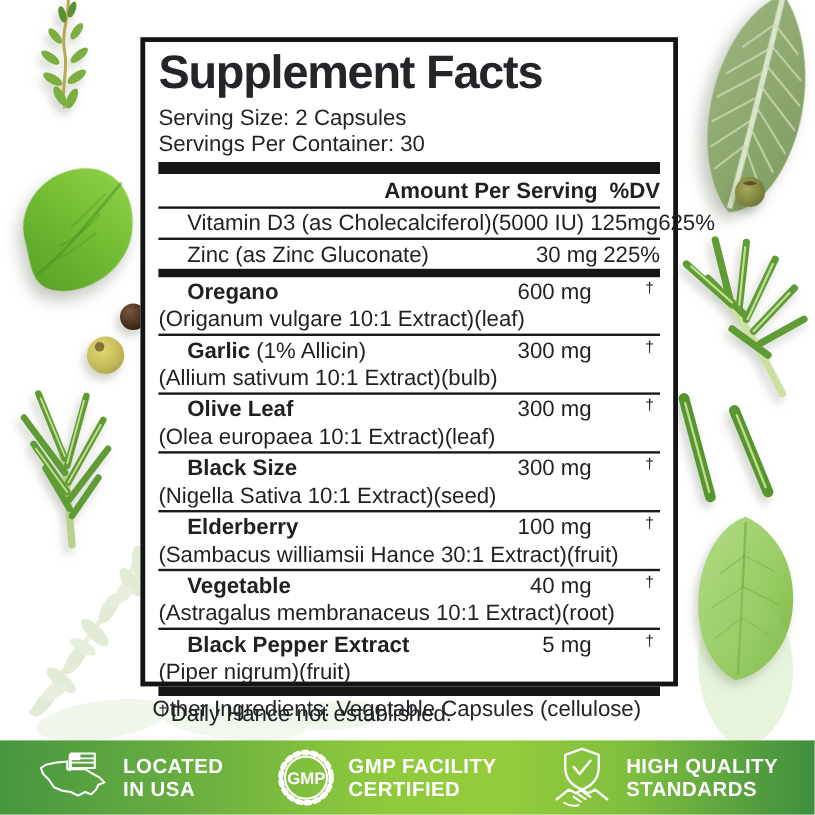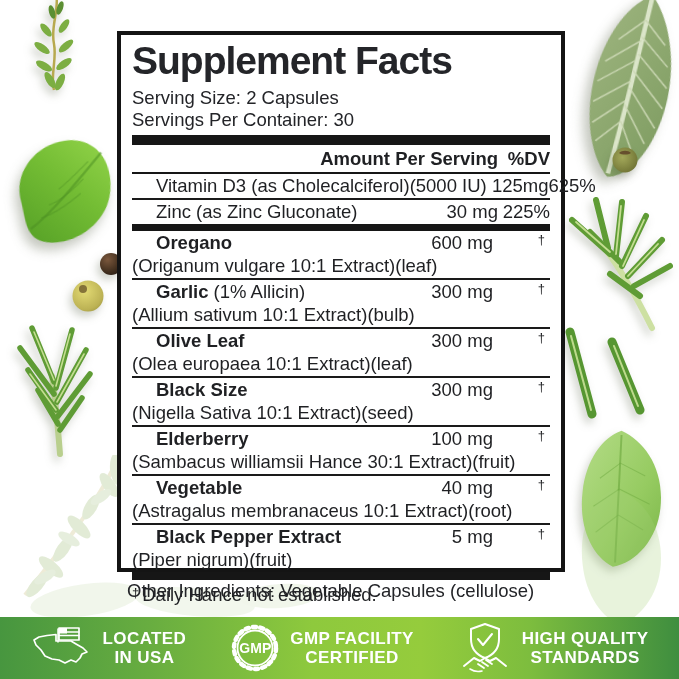--- a/index.html
+++ b/index.html
@@ -58,21 +58,21 @@
 
   
   .banner{
     position:absolute;left:0;bottom:0;width:679px;height:62px;z-index:6;
     background:linear-gradient(90deg,#47963f 0%,#68ad40 22%,#8ec93d 46%,#95cc3c 62%,#7dbd3e 78%,#3f8e3f 100%);
     display:flex;align-items:center;justify-content:center;gap:44px;
   }
   .badge{display:flex;align-items:center;gap:10px;}
   .badge-text{
     color:#ffffff;font-weight:800;font-size:17px;line-height:19px;
-    letter-spacing:.4px;text-transform:uppercase;text-align:center;
+    letter-spacing:.4px;text-transform:uppercase;
   }
   .badge svg{display:block;}
   .gmp-wrap{position:relative;width:50px;height:50px;}
   .gmp-txt{
     position:absolute;inset:0;display:flex;align-items:center;justify-content:center;
     color:#fff;font-weight:800;font-size:14px;letter-spacing:0;
   }
 </style>
 </head>
 <body>

